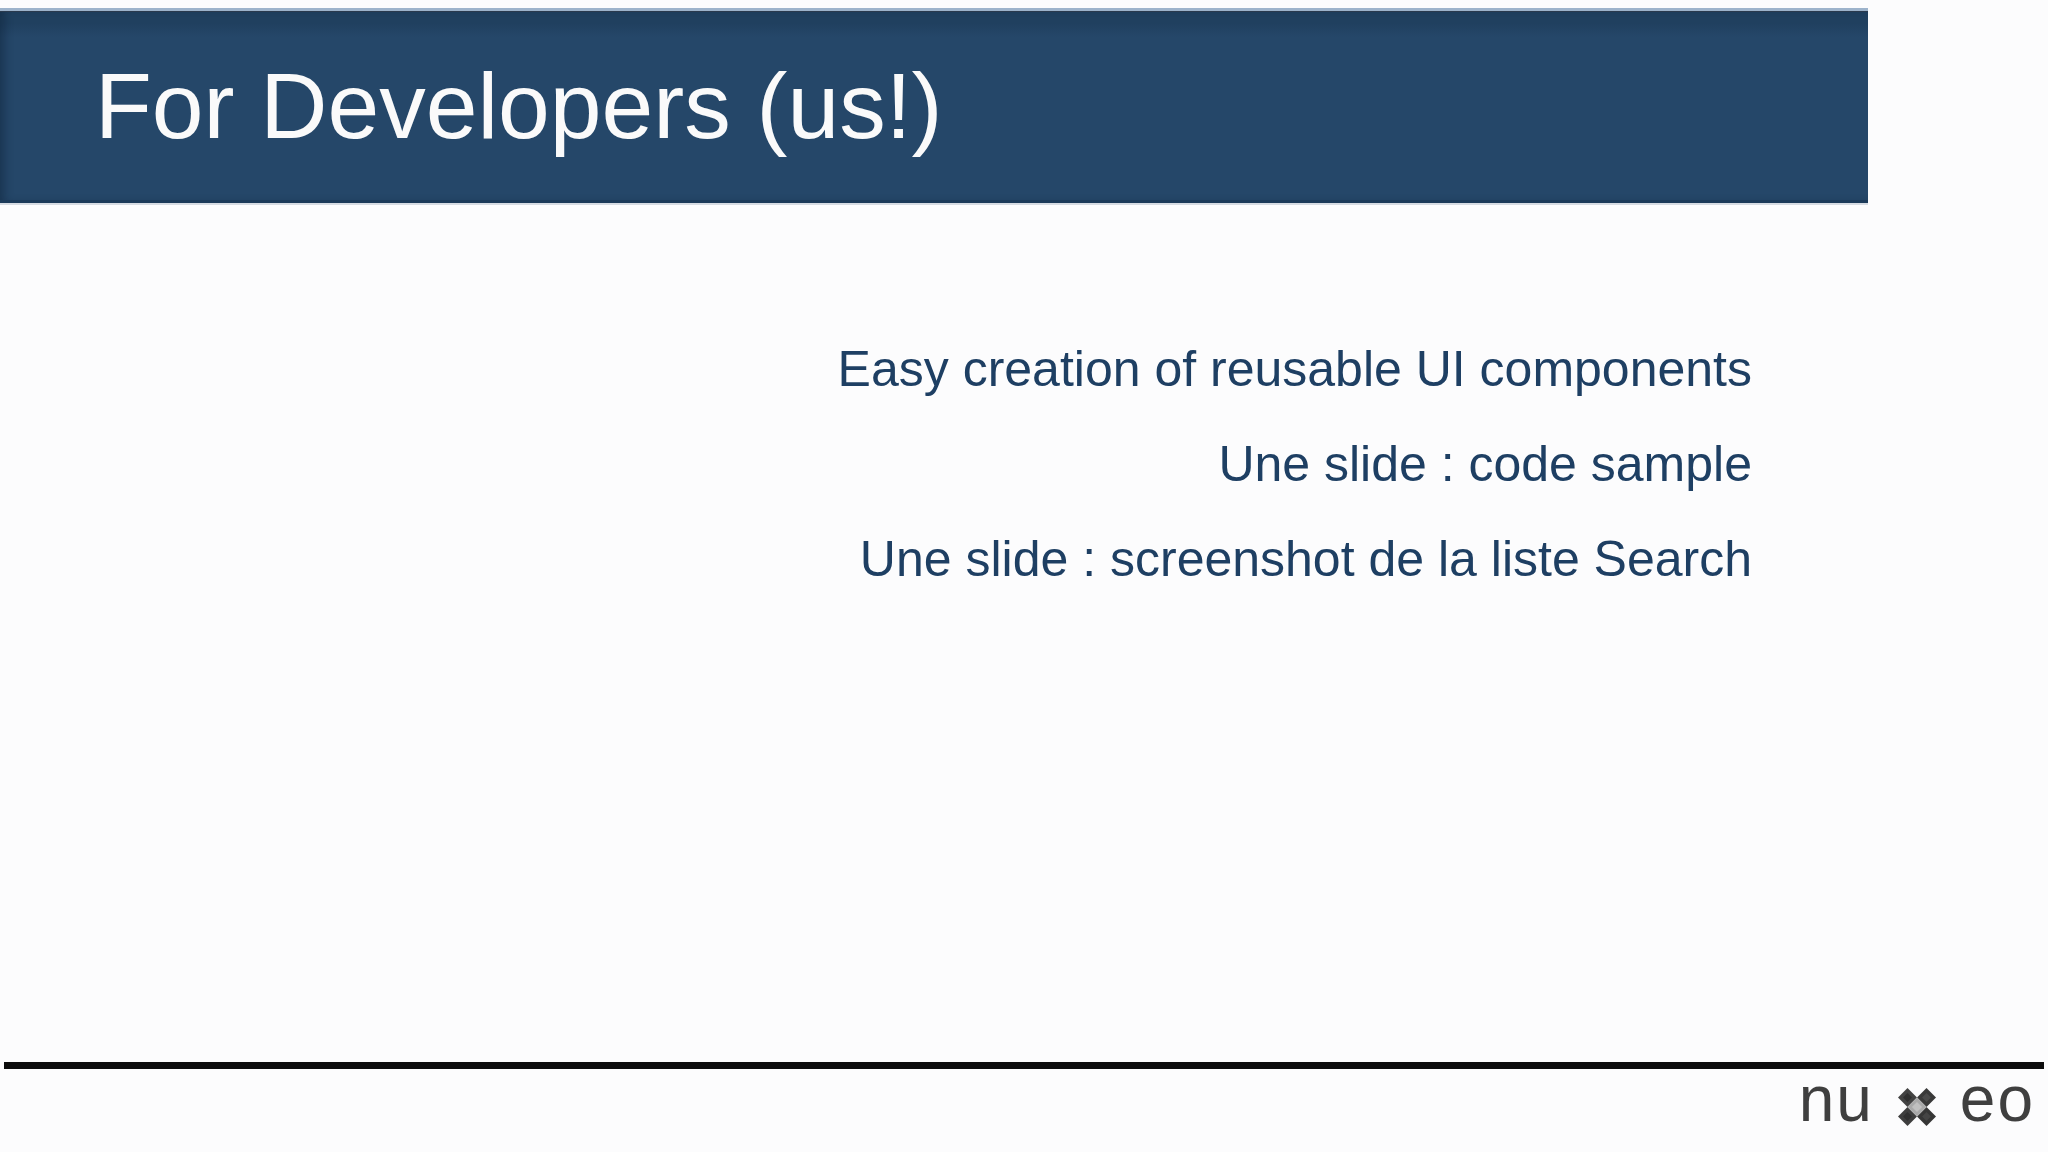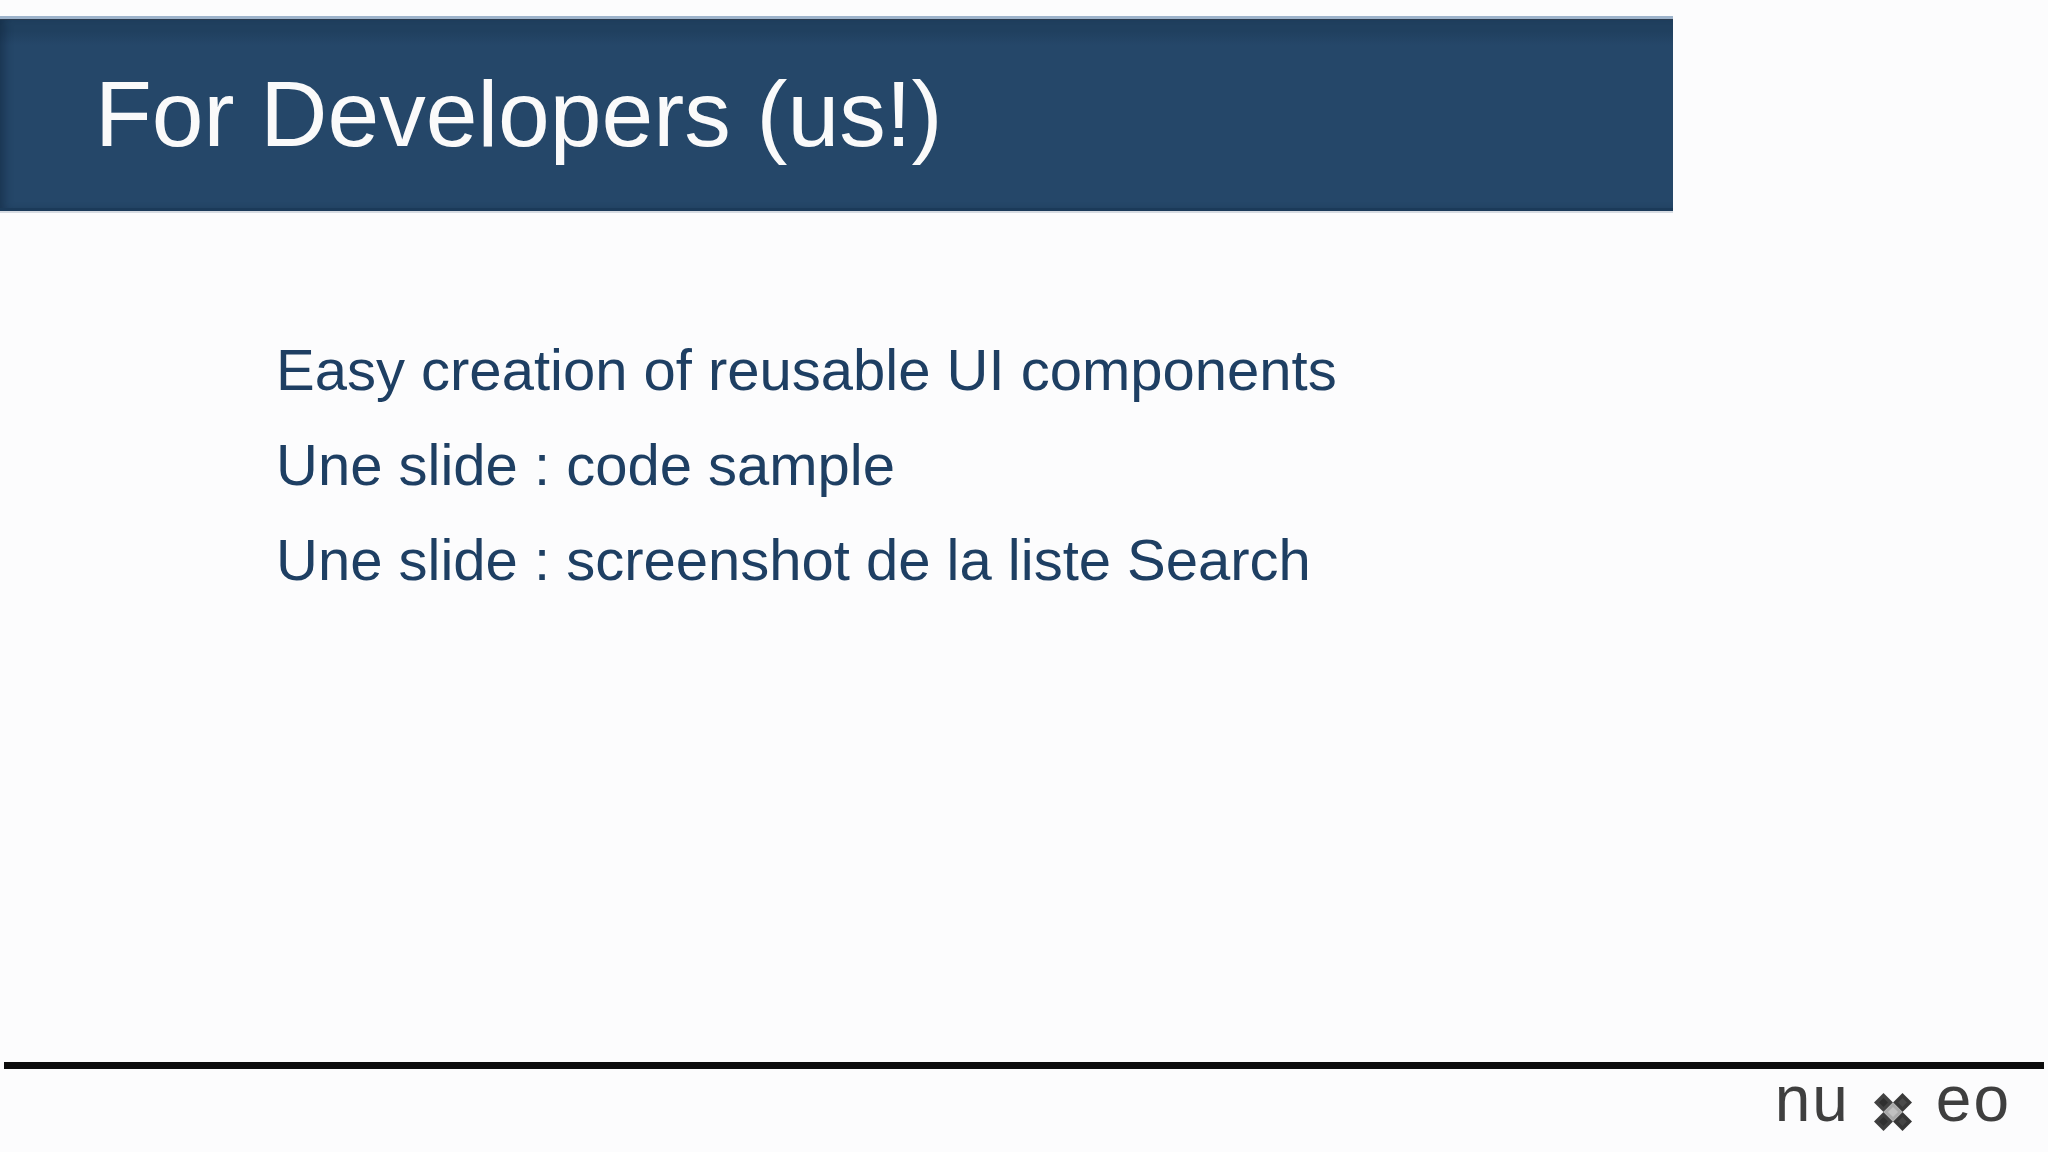--- a/index.html
+++ b/index.html
@@ -12,23 +12,23 @@
     width: 2048px;
     height: 1152px;
     background: #fcfcfd;
     overflow: hidden;
     font-family: "Liberation Sans", sans-serif;
   }
 
   
   .slide-header {
     position: absolute;
-    top: 16px;
+    top: 8px;
     left: 0;
-    width: 1673px;
+    width: 1868px;
     height: 195px;
     box-sizing: border-box;
     background: linear-gradient(180deg, #20405f 0px, #20405f 12px, #254769 26px, #254769 100%);
     border-top: 3px solid #9db3cb;
     border-bottom: 3px solid #1b3a59;
     box-shadow: inset 0 1px 0 #2a3a4e,
                 inset 8px 0 10px -4px rgba(12, 28, 50, 0.45),
                 0 2px 0 #d6dbe2;
     text-decoration: underline;
   }
@@ -40,46 +40,47 @@
     font-size: 93px;
     font-weight: 400;
     line-height: 1.15;
     letter-spacing: 0px;
     color: #fafafa;
   }
 
   
   .slide-body {
     position: absolute;
-    left: 276px;
+    left: 252px;
     top: 322px;
     width: 1500px;
-    font-size: 58px;
+    font-size: 50px;
     line-height: 95px;
     color: #1e3f63;
+    text-align: right;
   }
   .body-line {
     white-space: nowrap;
   }
 
   
   .footer-rule {
     position: absolute;
     left: 4px;
     right: 4px;
     top: 1062px;
     height: 7px;
     background: #0c0c0c;
   }
   .nuxeo-logo {
     position: absolute;
     top: 1062px;
-    right: 37px;
+    right: 13px;
     display: flex;
-    align-items: center;
+    align-items: flex-start;
     gap: 24px;
     font-size: 64px;
     font-weight: 400;
     letter-spacing: 2px;
     color: #3f3f3f;
   }
   .logo-x {
     display: block;
     margin-top: 26px;
   }

